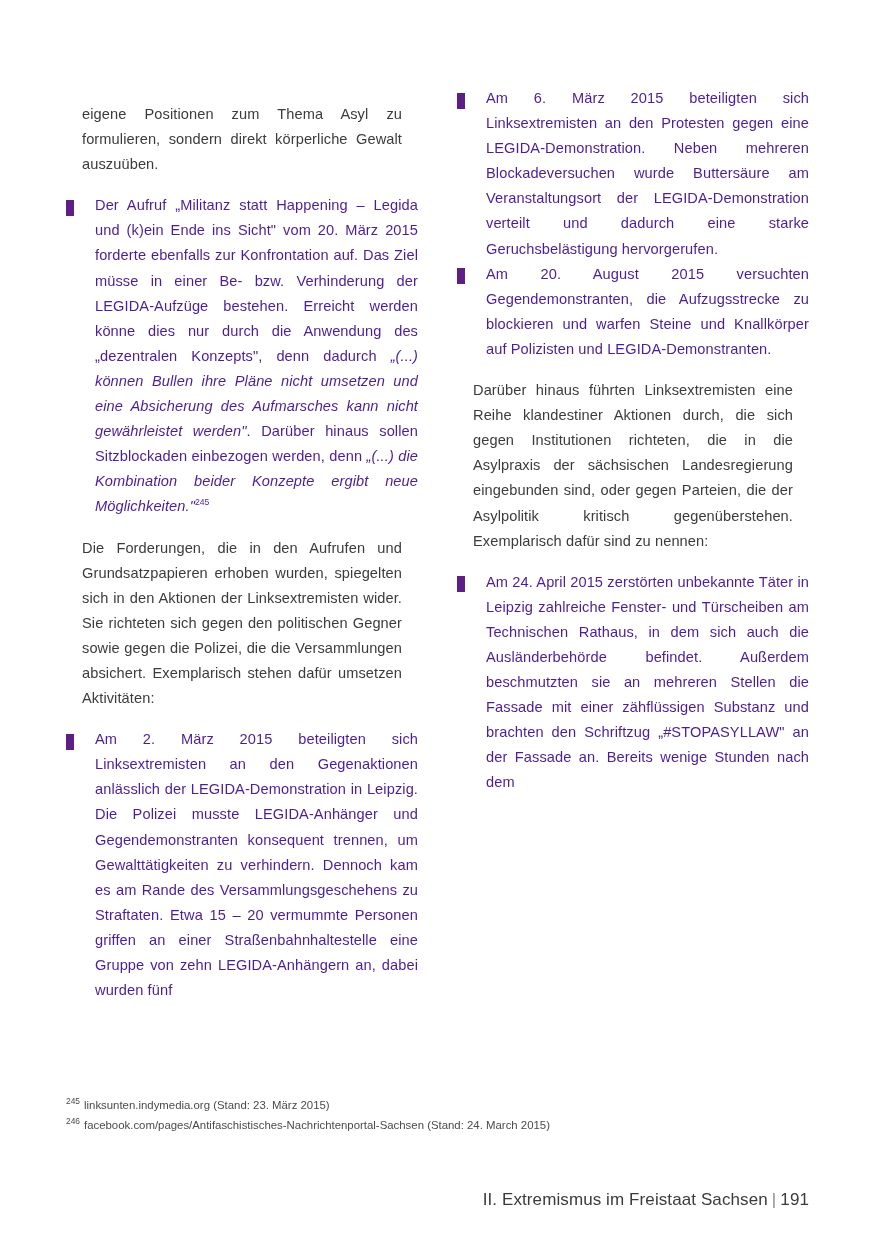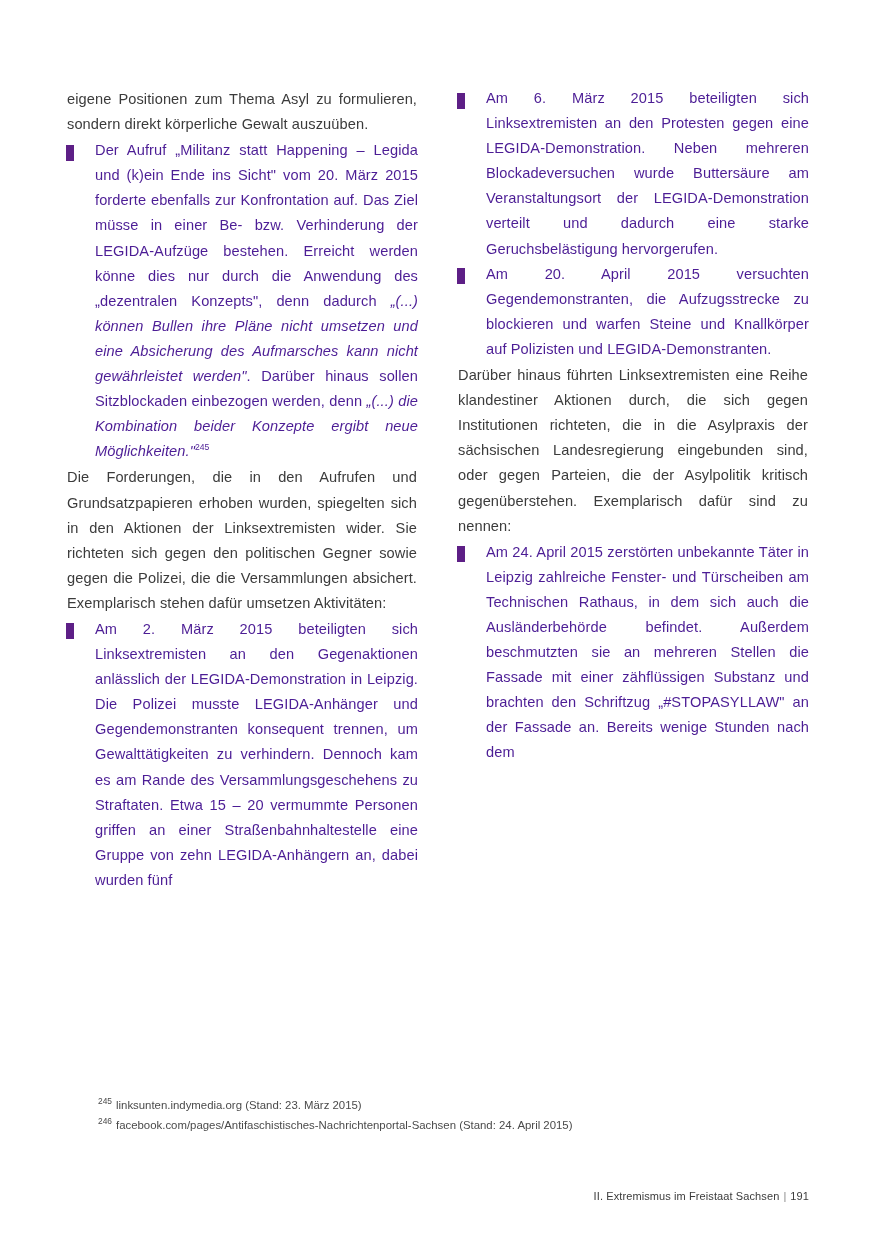--- a/index.html
+++ b/index.html
@@ -25,21 +25,21 @@
     height: 960px;
     display: flex;
     flex-direction: row;
     justify-content: space-between;
   }
   .column {
     width: 352px;
     box-sizing: border-box;
   }
   p.para {
-    margin: 1px;
+    margin: 16px;
     text-align: justify;
     font-size: 14.6px;
     line-height: 25.1px;
     letter-spacing: 0.1px;
     color: #3b3b3b;
     hyphens: none;
   }
   ul.bullets {
     list-style: none;
     margin: 0;
@@ -73,39 +73,38 @@
     font-size: 8.6px;
     vertical-align: super;
     line-height: 0;
     letter-spacing: 0;
   }
   .footnotes {
     position: absolute;
     left: 66px;
     top: 1095px;
     width: 743px;
-    margin-left: 32px;
   }
   .footnote {
     font-size: 11.4px;
     line-height: 20px;
     color: #4a4a4a;
     white-space: nowrap;
   }
   .footnote .fn-num {
     font-size: 8.4px;
     vertical-align: super;
     line-height: 0;
     margin-right: 4px;
   }
   .page-footer {
     position: absolute;
     right: 66px;
     top: 1190px;
-    font-size: 11px;
+    font-size: 17px;
     color: #3b3b3b;
     letter-spacing: 0.1px;
     white-space: nowrap;
   }
   .page-footer .sep {
     color: #8a8a8a;
     margin: 0 4px;
   }
 </style>
 </head>
@@ -130,33 +129,33 @@
         <li class="bullet-item">Am 2. März 2015 beteiligten sich Linksextremisten an den Gegenaktionen anlässlich der LEGIDA-Demonstration in Leipzig. Die Polizei musste LEGIDA-Anhänger und Gegendemonstranten konsequent trennen, um Gewalttätigkeiten zu verhindern. Dennoch kam es am Rande des Versammlungsgeschehens zu Straftaten. Etwa 15 – 20 vermummte Personen griffen an einer Straßenbahnhaltestelle eine Gruppe von zehn LEGIDA-Anhängern an, dabei wurden fünf</li>
       </ul>
 
     </div>
 
     <div class="column">
 
 
       <ul class="bullets">
         <li class="bullet-item">Am 6. März 2015 beteiligten sich Linksextremisten an den Protesten gegen eine LEGIDA-Demonstration. Neben mehreren Blockadeversuchen wurde Buttersäure am Veranstaltungsort der LEGIDA-Demonstration verteilt und dadurch eine starke Geruchsbelästigung hervorgerufen.</li>
-        <li class="bullet-item">Am 20. April 2015 versuchten Gegendemonstranten, die Aufzugsstrecke zu blockieren und warfen Steine und Knallkörper auf Polizisten und LEGIDA-Demonstranten.</li>
+        <li class="bullet-item">Am 20. August 2015 versuchten Gegendemonstranten, die Aufzugsstrecke zu blockieren und warfen Steine und Knallkörper auf Polizisten und LEGIDA-Demonstranten.</li>
       </ul>
 
       <p class="para">Darüber hinaus führten Linksextremisten eine Reihe klandestiner Aktionen durch, die sich gegen Institutionen richteten, die in die Asylpraxis der sächsischen Landesregierung eingebunden sind, oder gegen Parteien, die der Asylpolitik kritisch gegenüberstehen. Exemplarisch dafür sind zu nennen:</p>
 
       <ul class="bullets tight-top">
         <li class="bullet-item">Am 24. April 2015 zerstörten unbekannte Täter in Leipzig zahlreiche Fenster- und Türscheiben am Technischen Rathaus, in dem sich auch die Ausländerbehörde befindet. Außerdem beschmutzten sie an mehreren Stellen die Fassade mit einer zähflüssigen Substanz und brachten den Schriftzug „#STOPASYLLAW" an der Fassade an. Bereits wenige Stunden nach dem</li>
       </ul>
 
     </div>
 
   </div>
 
   <div class="footnotes">
     <div class="footnote"><span class="fn-num">245</span><span>linksunten.indymedia.org (Stand: 23. März 2015)</span></div>
-    <div class="footnote"><span class="fn-num">246</span><span>facebook.com/pages/Antifaschistisches-Nachrichtenportal-Sachsen (Stand: 24. April 2015)</span></div>
+    <div class="footnote"><span class="fn-num">246</span><span>facebook.com/pages/Antifaschistisches-Nachrichtenportal-Sachsen (Stand: 24. March 2015)</span></div>
   </div>
 
   <div class="page-footer"><span>II. Extremismus im Freistaat Sachsen</span><span class="sep">|</span><span>191</span></div>
 
 </div>
 
 </body></html>

